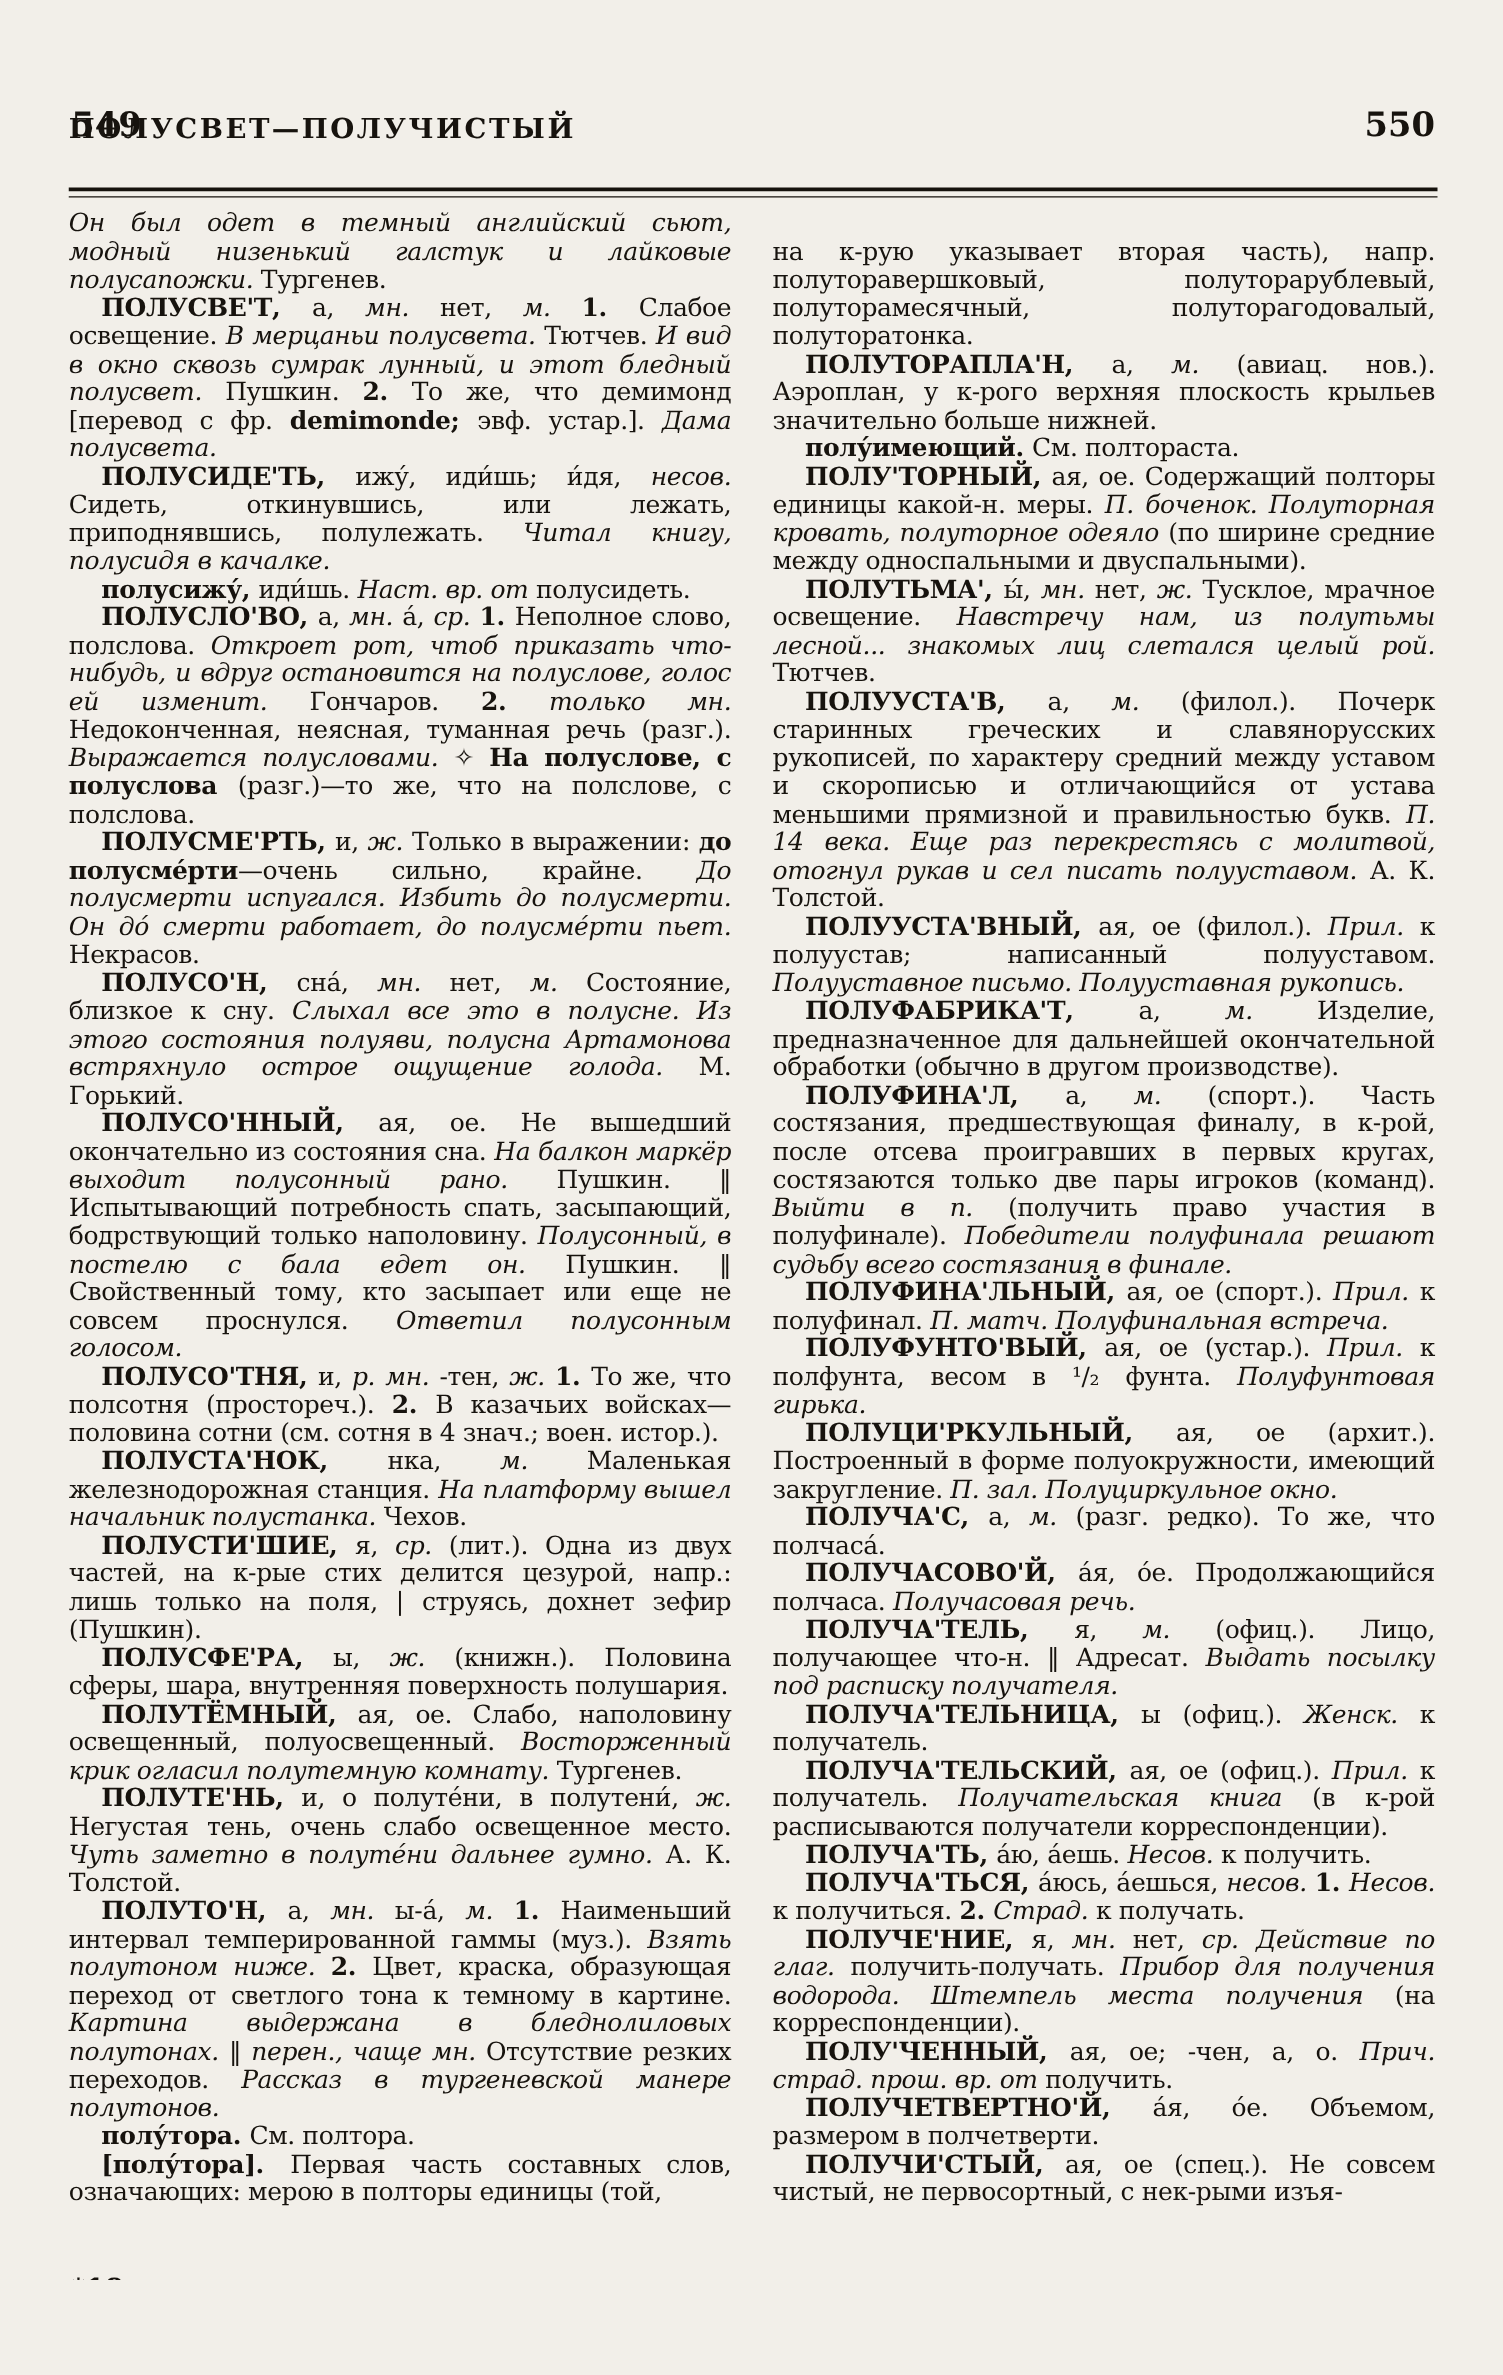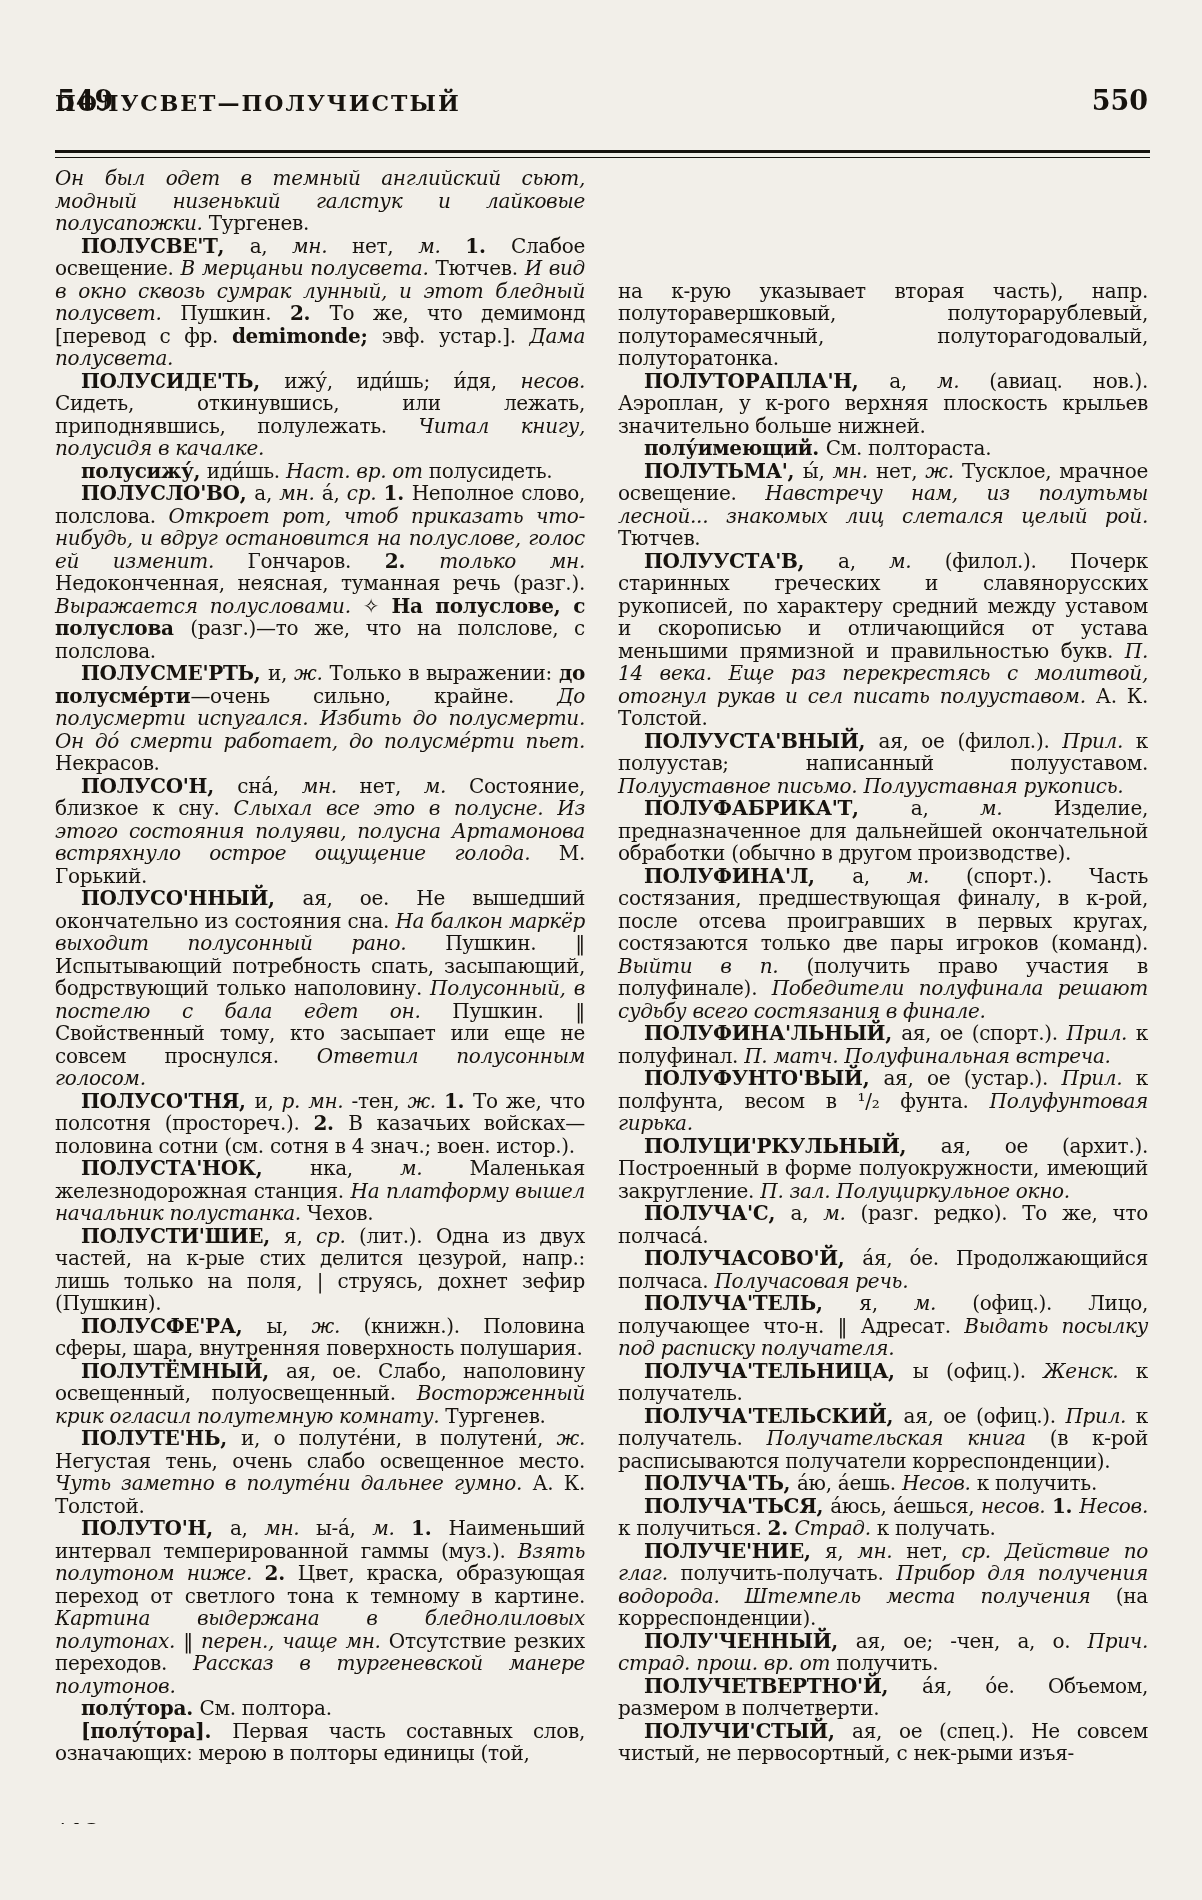--- a/index.html
+++ b/index.html
@@ -53,20 +53,21 @@
         <p class="para indent"><span class="r-b">ПОЛУТЕ'НЬ, </span><span class="r-p">и, о полуте́ни, в полутени́, </span><span class="r-i">ж. </span><span class="r-p">Негустая тень, очень слабо освещенное место. </span><span class="r-i">Чуть заметно в полуте́ни дальнее гумно. </span><span class="r-p">А. К. Толстой.</span></p>
         <p class="para indent"><span class="r-b">ПОЛУТО'Н, </span><span class="r-p">а, </span><span class="r-i">мн. </span><span class="r-p">ы-а́, </span><span class="r-i">м. </span><span class="r-b">1. </span><span class="r-p">Наименьший интервал темперированной гаммы (муз.). </span><span class="r-i">Взять полутоном ниже. </span><span class="r-b">2. </span><span class="r-p">Цвет, краска, образующая переход от светлого тона к темному в картине. </span><span class="r-i">Картина выдержана в бледнолиловых полутонах. </span><span class="r-p">‖ </span><span class="r-i">перен., чаще мн. </span><span class="r-p">Отсутствие резких переходов. </span><span class="r-i">Рассказ в тургеневской манере полутонов.</span></p>
         <p class="para indent"><span class="r-b">полу́тора. </span><span class="r-p">См. полтора.</span></p>
         <p class="para indent"><span class="r-b">[полу́тора]. </span><span class="r-p">Первая часть составных слов, означающих: мерою в полторы единицы (той,</span></p>
       </div>
     <div class="divider"></div>
     <div class="col">
         <p class="para"><span class="r-p">на к-рую указывает вторая часть), напр. полуторавершковый, полуторарублевый, полуторамесячный, полуторагодовалый, полуторатонка.</span></p>
         <p class="para indent"><span class="r-b">ПОЛУТОРАПЛА'Н, </span><span class="r-p">а, </span><span class="r-i">м. </span><span class="r-p">(авиац. нов.). Аэроплан, у к-рого верхняя плоскость крыльев значительно больше нижней.</span></p>
         <p class="para indent"><span class="r-b">полу́имеющий. </span><span class="r-p">См. полтораста.</span></p>
+        <p class="para indent"><span class="r-b">ПОЛУ'ТОРНЫЙ, </span><span class="r-p">ая, ое. Содержащий полторы единицы какой-н. меры. </span><span class="r-i">П. боченок. Полуторная кровать, полуторное одеяло </span><span class="r-p">(по ширине средние между односпальными и двуспальными).</span></p>
         <p class="para indent"><span class="r-b">ПОЛУТЬМА', </span><span class="r-p">ы́, </span><span class="r-i">мн. </span><span class="r-p">нет, </span><span class="r-i">ж. </span><span class="r-p">Тусклое, мрачное освещение. </span><span class="r-i">Навстречу нам, из полутьмы лесной... знакомых лиц слетался целый рой. </span><span class="r-p">Тютчев.</span></p>
         <p class="para indent"><span class="r-b">ПОЛУУСТА'В, </span><span class="r-p">а, </span><span class="r-i">м. </span><span class="r-p">(филол.). Почерк старинных греческих и славянорусских рукописей, по характеру средний между уставом и скорописью и отличающийся от устава меньшими прямизной и правильностью букв. </span><span class="r-i">П. 14 века. Еще раз перекрестясь с молитвой, отогнул рукав и сел писать полууставом. </span><span class="r-p">А. К. Толстой.</span></p>
         <p class="para indent"><span class="r-b">ПОЛУУСТА'ВНЫЙ, </span><span class="r-p">ая, ое (филол.). </span><span class="r-i">Прил. </span><span class="r-p">к полуустав; написанный полууставом. </span><span class="r-i">Полууставное письмо. Полууставная рукопись.</span></p>
         <p class="para indent"><span class="r-b">ПОЛУФАБРИКА'Т, </span><span class="r-p">а, </span><span class="r-i">м. </span><span class="r-p">Изделие, предназначенное для дальнейшей окончательной обработки (обычно в другом производстве).</span></p>
         <p class="para indent"><span class="r-b">ПОЛУФИНА'Л, </span><span class="r-p">а, </span><span class="r-i">м. </span><span class="r-p">(спорт.). Часть состязания, предшествующая финалу, в к-рой, после отсева проигравших в первых кругах, состязаются только две пары игроков (команд). </span><span class="r-i">Выйти в п. </span><span class="r-p">(получить право участия в полуфинале). </span><span class="r-i">Победители полуфинала решают судьбу всего состязания в финале.</span></p>
         <p class="para indent"><span class="r-b">ПОЛУФИНА'ЛЬНЫЙ, </span><span class="r-p">ая, ое (спорт.). </span><span class="r-i">Прил. </span><span class="r-p">к полуфинал. </span><span class="r-i">П. матч. Полуфинальная встреча.</span></p>
         <p class="para indent"><span class="r-b">ПОЛУФУНТО'ВЫЙ, </span><span class="r-p">ая, ое (устар.). </span><span class="r-i">Прил. </span><span class="r-p">к полфунта, весом в ¹/₂ фунта. </span><span class="r-i">Полуфунтовая гирька.</span></p>
         <p class="para indent"><span class="r-b">ПОЛУЦИ'РКУЛЬНЫЙ, </span><span class="r-p">ая, ое (архит.). Построенный в форме полуокружности, имеющий закругление. </span><span class="r-i">П. зал. Полуциркульное окно.</span></p>
         <p class="para indent"><span class="r-b">ПОЛУЧА'С, </span><span class="r-p">а, </span><span class="r-i">м. </span><span class="r-p">(разг. редко). То же, что полчаса́.</span></p>
         <p class="para indent"><span class="r-b">ПОЛУЧАСОВО'Й, </span><span class="r-p">а́я, о́е. Продолжающийся полчаса. </span><span class="r-i">Получасовая речь.</span></p>

